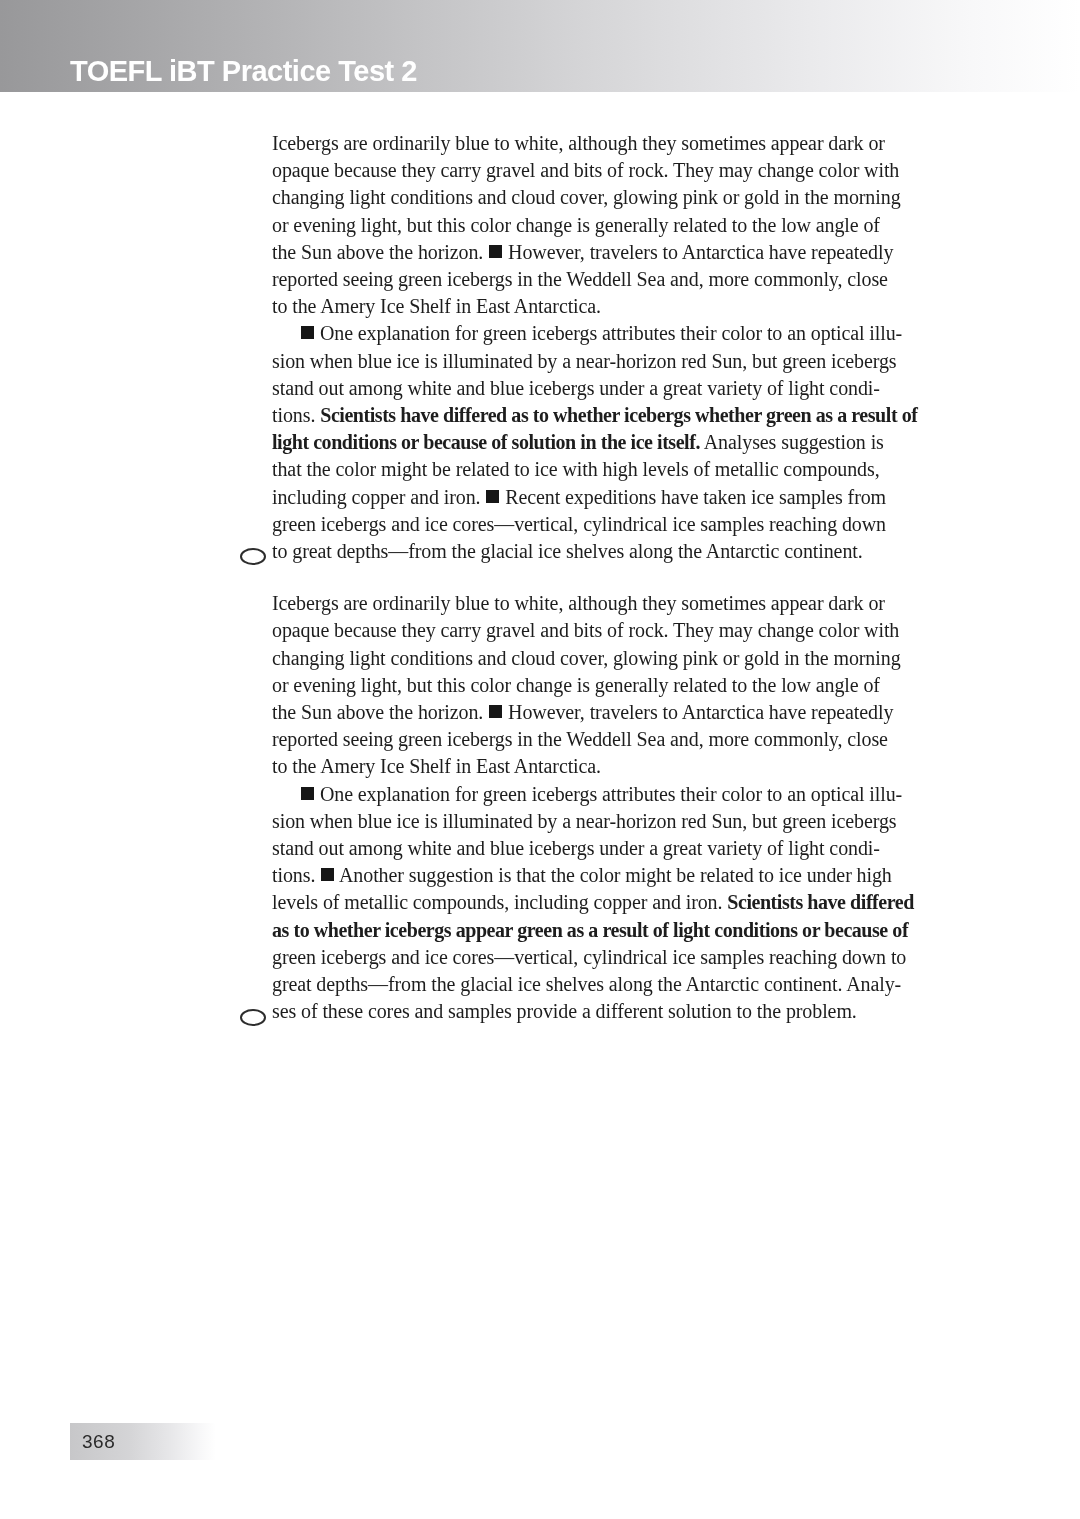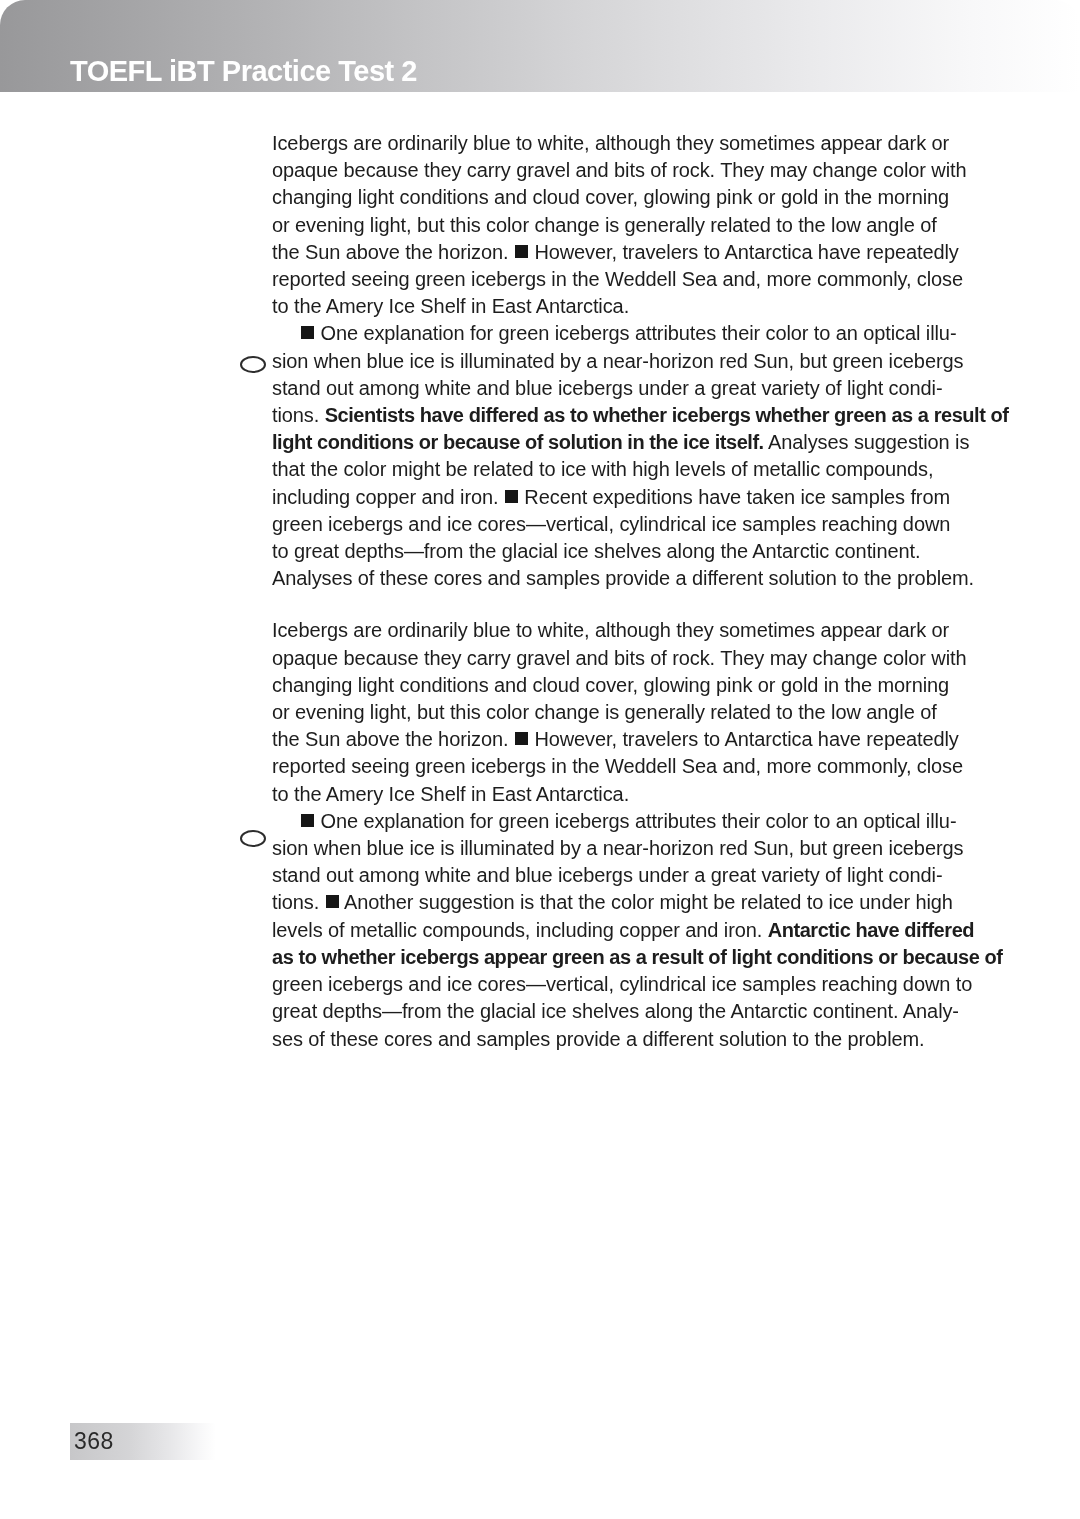--- a/index.html
+++ b/index.html
@@ -1,35 +1,35 @@
 <!DOCTYPE html>
 <html><head>
 <meta charset="utf-8">
 <style>
   html,body{margin:0;padding:0;}
   body{
     width:1080px;height:1519px;background:#ffffff;
     font-family:"Liberation Sans", sans-serif;
     -webkit-font-smoothing:antialiased;
   }
-  .page{position:relative;width:1080px;height:1519px;overflow:hidden;background:#ffffff;border-radius:25px;}
+  .page{position:relative;width:1080px;height:1519px;overflow:hidden;background:#ffffff;}
 
   
   .page-header{
     position:absolute;top:0;left:0;width:1080px;height:92px;
     background:linear-gradient(90deg,#98989a 0%,#a8a8aa 15%,#bfbfc1 35%,#d6d6d8 55%,#eaeaec 75%,#f8f8f9 90%,#ffffff 100%);
   }
   .page-header h1{
     position:absolute;left:70px;bottom:4px;margin:0;
     color:#ffffff;font-size:29px;font-weight:700;letter-spacing:-0.5px;
   }
 
   
   .content{position:absolute;left:240px;top:130px;width:800px;}
-  .option-row{display:flex;align-items:center;margin-bottom:25px;}
+  .option-row{display:flex;align-items:flex-end;margin-bottom:25px;font-family:Liberation Serif, serif;}
   .radio{
     flex:0 0 auto;width:22px;height:13px;margin-top:6px;margin-right:6px;
     border:2px solid #2d2d2d;border-radius:50%;background:transparent;box-sizing:content-box;
   }
   .option-text{
     font-size:20px;line-height:27.2px;color:#1d1d1d;letter-spacing:-0.1px;
   }
   .line{white-space:pre;}
   .line.indent{padding-left:28px;}
   .bold{font-weight:700;letter-spacing:-0.45px;}
@@ -38,21 +38,21 @@
     margin:0 1px;transform:translateY(-1px);
   }
 
   
   .page-footer{
     position:absolute;left:70px;top:1423px;width:146px;height:37px;
     background:linear-gradient(90deg,#c7c7c9 0%,#d4d4d6 40%,#e8e8ea 70%,#f8f8f9 90%,#ffffff 100%);
     display:flex;align-items:center;
   }
   .page-footer .page-num{
-    font-size:23px;color:#2a2a2a;padding-left:4px;letter-spacing:0.5px;
+    font-size:19px;color:#2a2a2a;padding-left:12px;letter-spacing:0.5px;
   }
 </style>
 </head>
 <body>
 
 <div class="page">
 
   <header class="page-header">
     <h1>TOEFL iBT Practice Test 2</h1>
   </header>
@@ -70,38 +70,37 @@
           <div class="line"><span>to the Amery Ice Shelf in East Antarctica.</span></div>
           <div class="line indent"><span class="marker"></span><span> One explanation for green icebergs attributes their color to an optical illu-</span></div>
           <div class="line"><span>sion when blue ice is illuminated by a near-horizon red Sun, but green icebergs</span></div>
           <div class="line"><span>stand out among white and blue icebergs under a great variety of light condi-</span></div>
           <div class="line"><span>tions. </span><span class="bold">Scientists have differed as to whether icebergs whether green as a result of</span></div>
           <div class="line"><span class="bold">light conditions or because of solution in the ice itself.</span><span> Analyses suggestion is</span></div>
           <div class="line"><span>that the color might be related to ice with high levels of metallic compounds,</span></div>
           <div class="line"><span>including copper and iron. </span><span class="marker"></span><span> Recent expeditions have taken ice samples from</span></div>
           <div class="line"><span>green icebergs and ice cores—vertical, cylindrical ice samples reaching down</span></div>
           <div class="line"><span>to great depths—from the glacial ice shelves along the Antarctic continent.</span></div>
-          <div class="line"><span>Analyses of these cores and samples provide a different solution to the problem.</span></div>
         </div>
       </div>
       <div class="option-row">
         <span class="radio"></span>
         <div class="option-text">
           <div class="line"><span>Icebergs are ordinarily blue to white, although they sometimes appear dark or</span></div>
           <div class="line"><span>opaque because they carry gravel and bits of rock. They may change color with</span></div>
           <div class="line"><span>changing light conditions and cloud cover, glowing pink or gold in the morning</span></div>
           <div class="line"><span>or evening light, but this color change is generally related to the low angle of</span></div>
           <div class="line"><span>the Sun above the horizon. </span><span class="marker"></span><span> However, travelers to Antarctica have repeatedly</span></div>
           <div class="line"><span>reported seeing green icebergs in the Weddell Sea and, more commonly, close</span></div>
           <div class="line"><span>to the Amery Ice Shelf in East Antarctica.</span></div>
           <div class="line indent"><span class="marker"></span><span> One explanation for green icebergs attributes their color to an optical illu-</span></div>
           <div class="line"><span>sion when blue ice is illuminated by a near-horizon red Sun, but green icebergs</span></div>
           <div class="line"><span>stand out among white and blue icebergs under a great variety of light condi-</span></div>
           <div class="line"><span>tions. </span><span class="marker"></span><span> Another suggestion is that the color might be related to ice under high</span></div>
-          <div class="line"><span>levels of metallic compounds, including copper and iron. </span><span class="bold">Antarctic have differed</span></div>
+          <div class="line"><span>levels of metallic compounds, including copper and iron. </span><span class="bold">Scientists have differed</span></div>
           <div class="line"><span class="bold">as to whether icebergs appear green as a result of light conditions or because of</span></div>
           <div class="line"><span>green icebergs and ice cores—vertical, cylindrical ice samples reaching down to</span></div>
           <div class="line"><span>great depths—from the glacial ice shelves along the Antarctic continent. Analy-</span></div>
           <div class="line"><span>ses of these cores and samples provide a different solution to the problem.</span></div>
         </div>
       </div>
     </main>
 
   <footer class="page-footer">
     <span class="page-num">368</span>

